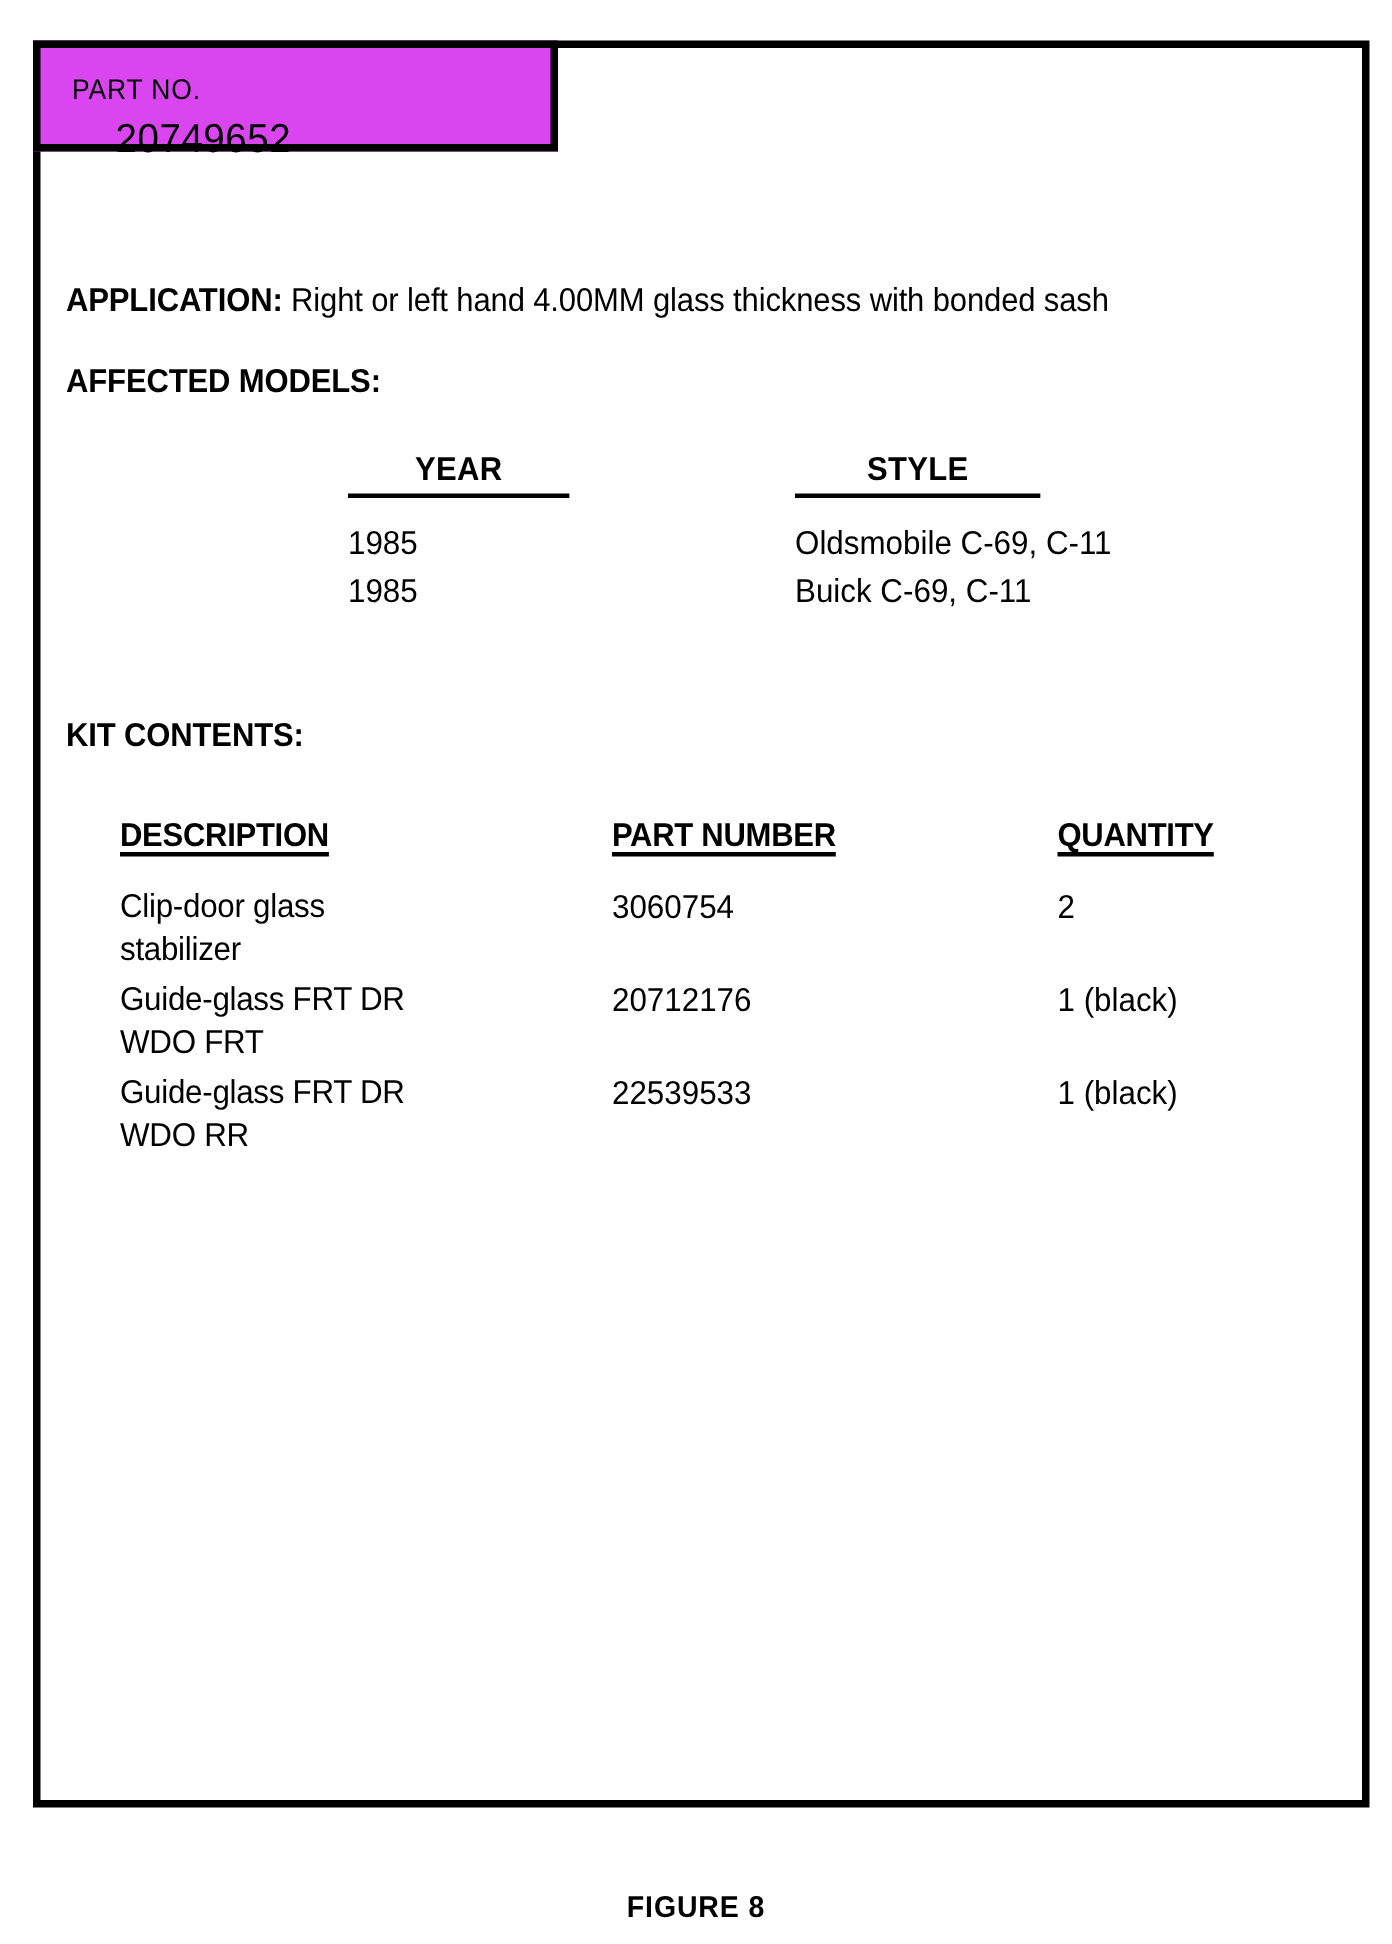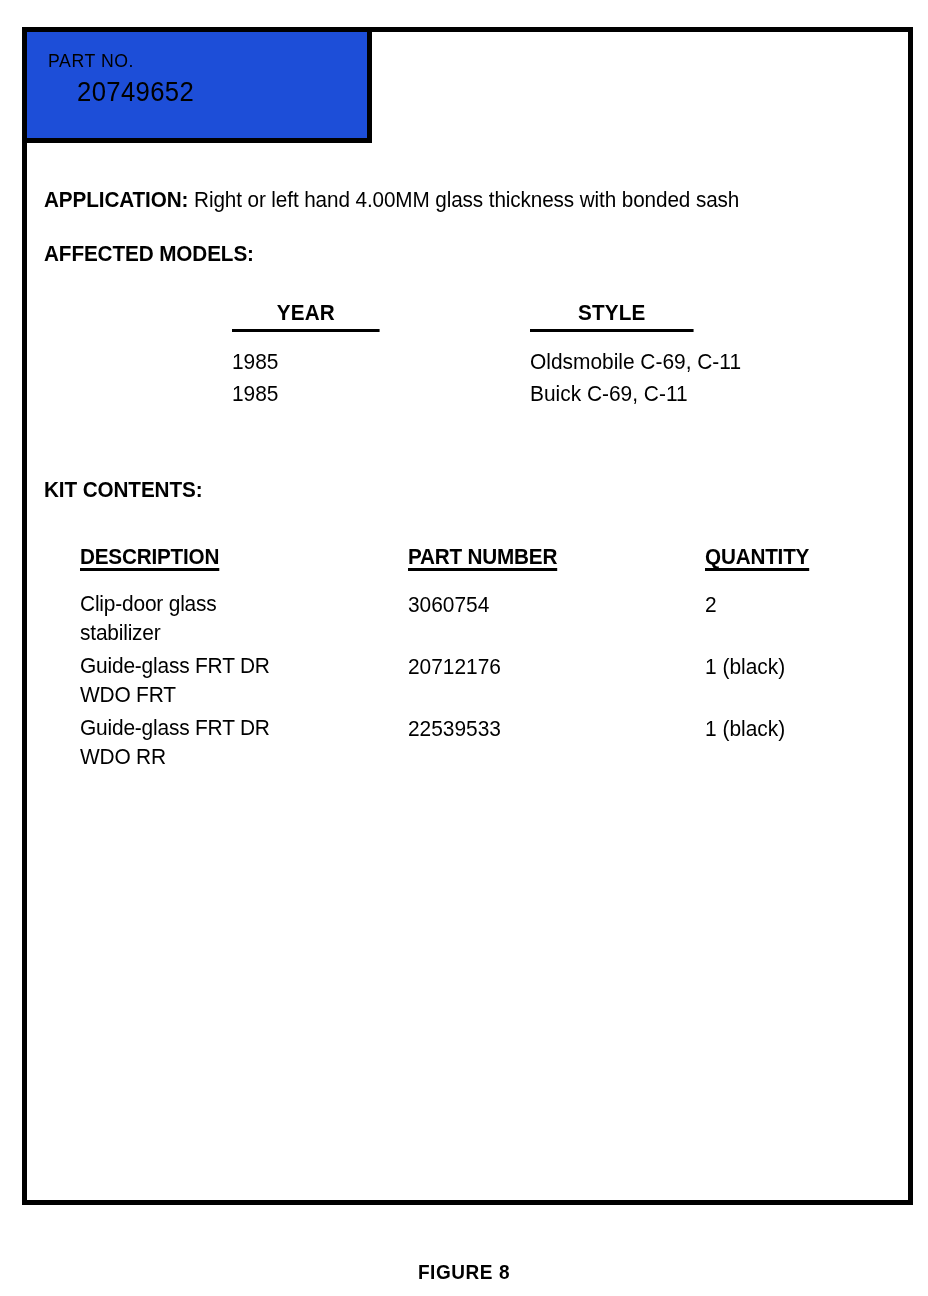--- a/index.html
+++ b/index.html
@@ -26,24 +26,24 @@
     border: 5px solid #000000;
     box-sizing: border-box;
   }
 
   
   #part-no-box {
     position: absolute;
     left: 22px;
     top: 27px;
     width: 350px;
-    height: 116px;
+    height: 74px;
     border: 5px solid #000000;
     box-sizing: border-box;
-    background: #1d4ed8;
+    background: #d946ef;
   }
   #part-no-label {
     position: absolute;
     left: 21px;
     top: 18px;
     font-size: 19px;
     letter-spacing: 0.6px;
     transform: scaleX(0.93);
     transform-origin: left center;
     white-space: nowrap;

